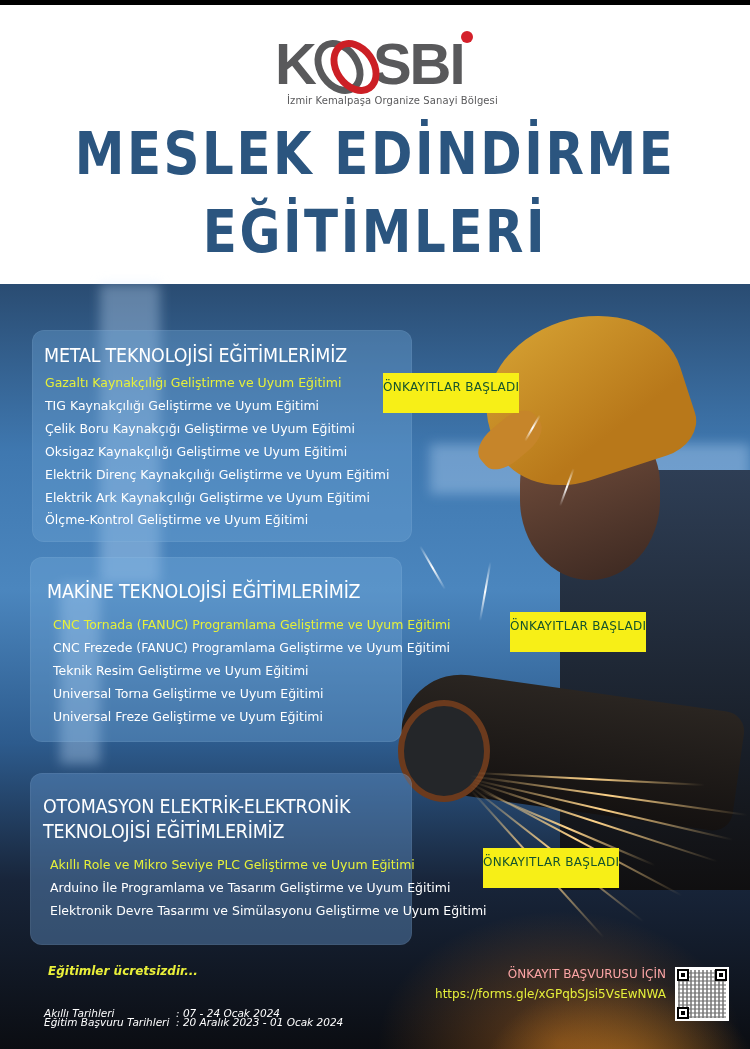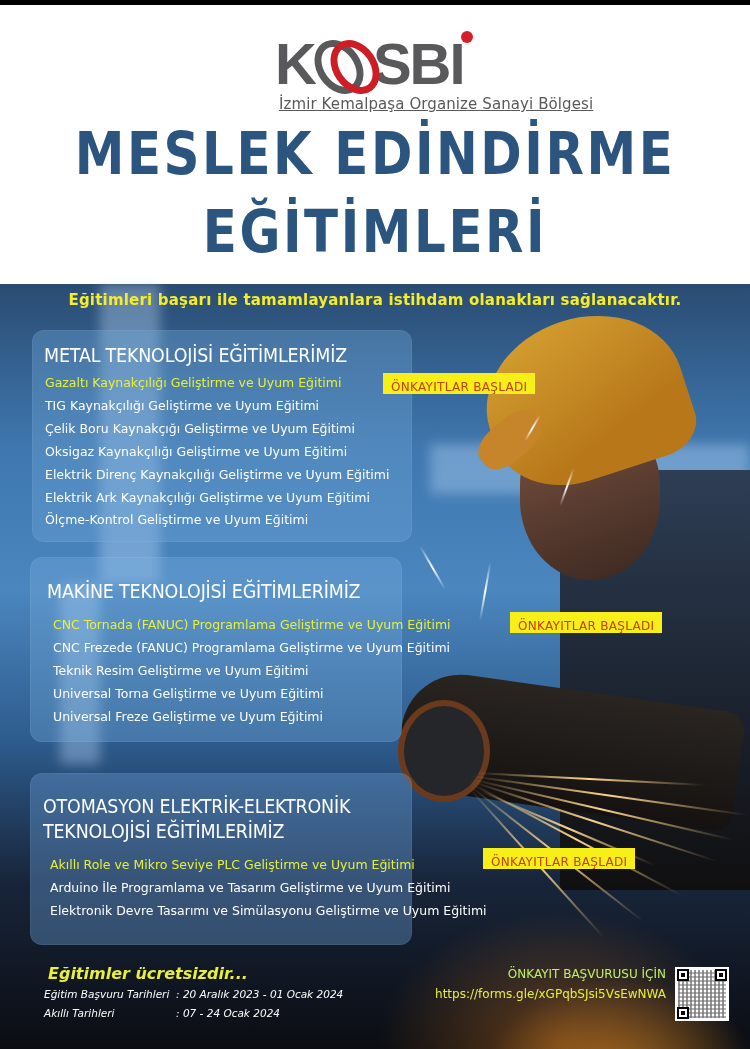--- a/index.html
+++ b/index.html
@@ -11,21 +11,21 @@
   
   .logo { position: absolute; left: 275px; top: 22px; width: 210px; height: 80px; }
   .logo-word { position: absolute; left: 0; top: 8px; font-family: "Liberation Sans", sans-serif; font-weight: 700; font-size: 58px; letter-spacing: -2px; color: #59595b; line-height: 58px; }
   .logo-k { display: inline-block; }
   .logo-oo { display: inline-block; position: relative; width: 58px; height: 52px; vertical-align: top; margin: 3px 0 0 0; }
   .logo-ring { position: absolute; width: 30px; height: 44px; border-radius: 50%; border: 7px solid #59595b; top: 0; }
   .logo-ring.red { border-color: #cc1f25; left: 18px; transform: rotate(-35deg); }
   .logo-ring.grey { left: 2px; transform: rotate(-35deg); }
   .logo-rest { display: inline-block; }
   .logo-dot { position: absolute; left: 186px; top: 4px; width: 12px; height: 12px; border-radius: 50%; background: #d4202a; }
-  .logo-sub { position: absolute; left: 4px; top: 68px; font-family: "DejaVu Sans", sans-serif; font-size: 15px; color: #59595b; white-space: nowrap; letter-spacing: 0.1px; text-decoration: underline; }
+  .logo-sub { position: absolute; left: 12px; top: 68px; font-family: "DejaVu Sans", sans-serif; font-size: 10px; color: #59595b; white-space: nowrap; letter-spacing: 0.1px; }
 
   .title { position: absolute; left: 0; width: 750px; text-align: center; color: #2b557f; font-family: "DejaVu Sans", sans-serif; font-weight: 700; font-size: 58px; letter-spacing: 3px; line-height: 64px; transform: scaleX(0.86); transform-origin: center; }
   .title.l1 { top: 117px; }
   .title.l2 { top: 195px; }
 
   
   .bg { position: absolute; left: 0; top: 284px; width: 750px; height: 765px;
         background:
           radial-gradient(ellipse 200px 150px at 620px 800px, rgba(255,160,40,0.55), rgba(255,120,20,0) 70%),
           radial-gradient(ellipse 260px 190px at 560px 760px, rgba(255,140,30,0.35), rgba(0,0,0,0) 70%),
@@ -44,26 +44,26 @@
   .tagline { position: absolute; left: 0; top: 291px; width: 750px; text-align: center; color: #f5ec2a; font-family: "DejaVu Sans", sans-serif; font-weight: 700; font-size: 15px; letter-spacing: 0.2px; }
 
   .panel { position: absolute; border-radius: 12px; background: rgba(110,165,215,0.38); box-shadow: inset 0 0 0 1px rgba(255,255,255,0.06); }
   .p1 { left: 32px; top: 330px; width: 380px; height: 212px; }
   .p2 { left: 30px; top: 557px; width: 372px; height: 185px; background: rgba(120,175,225,0.33); }
   .p3 { left: 30px; top: 773px; width: 382px; height: 172px; background: rgba(100,150,205,0.42); }
 
   .sec-title { position: absolute; color: #ffffff; font-family: "DejaVu Sans", sans-serif; font-size: 19px; line-height: 22px; white-space: nowrap; transform: scaleX(0.92); transform-origin: left center; letter-spacing: -0.2px; }
   .course { position: absolute; color: #ffffff; font-family: "DejaVu Sans", sans-serif; font-size: 13px; line-height: 16px; white-space: nowrap; transform: scaleX(0.96); transform-origin: left center; }
   .course.hl { color: #e6f03a; }
-  .badge { position: absolute; background: #f7ef17; color: #c2410c; font-family: "DejaVu Sans", sans-serif; font-size: 12px; line-height: 28px; height: 21px; padding: 0 8px; white-space: nowrap; letter-spacing: 0.3px; }
+  .badge { position: absolute; background: #f7ef17; color: #14532d; font-family: "DejaVu Sans", sans-serif; font-size: 12px; line-height: 28px; height: 40px; padding: 0 0; white-space: nowrap; letter-spacing: 0.3px; }
 
-  .free { position: absolute; left: 48px; top: 964px; color: #e9ef3a; font-style: italic; font-weight: 700; font-size: 16px; font-family: "DejaVu Sans", sans-serif; }
+  .free { position: absolute; left: 48px; top: 964px; color: #e9ef3a; font-style: italic; font-weight: 700; font-size: 12px; font-family: "DejaVu Sans", sans-serif; }
   .date-row { position: absolute; left: 44px; color: #ffffff; font-style: italic; font-size: 10.5px; font-family: "DejaVu Sans", sans-serif; white-space: nowrap; }
   .date-row .lbl { display: inline-block; width: 132px; }
-  .cta { position: absolute; right: 84px; text-align: right; font-size: 12px; font-family: "DejaVu Sans", sans-serif; white-space: nowrap; color: #bef264; }
+  .cta { position: absolute; right: 84px; text-align: right; font-size: 12px; font-family: "DejaVu Sans", sans-serif; white-space: nowrap; color: #fca5a5; }
   .cta.link { color: #e6f03a; font-weight: 400; }
   .qr { position: absolute; left: 675px; top: 967px; width: 54px; height: 54px; background: #fff; }
   .qr-finder { position: absolute; width: 12px; height: 12px; border: 2px solid #000; background: #fff; box-sizing: border-box; }
   .qr-finder::after { content: ""; position: absolute; left: 2px; top: 2px; width: 4px; height: 4px; background: #000; }
   .qr-mods { position: absolute; left: 3px; top: 3px; width: 48px; height: 48px;
     background-image:
       linear-gradient(90deg, rgba(0,0,0,0.75) 50%, transparent 50%),
       linear-gradient(0deg, rgba(0,0,0,0.55) 50%, transparent 50%);
     background-size: 4px 6px, 6px 4px; opacity: 0.55; }
 </style>
@@ -103,21 +103,20 @@
   <div class="spark" style="left:470px;top:785px;width:220px;transform:rotate(38deg);"></div>
   <div class="spark" style="left:470px;top:778px;width:270px;transform:rotate(13deg);"></div>
   <div class="spark" style="left:470px;top:788px;width:200px;transform:rotate(48deg);"></div>
   <div class="spark" style="left:480px;top:790px;width:190px;transform:rotate(23deg);"></div>
   <div class="spark" style="left:475px;top:772px;width:230px;transform:rotate(3deg);"></div>
   <div class="spark w" style="left:560px;top:505px;width:40px;transform:rotate(-70deg);"></div>
   <div class="spark w" style="left:420px;top:545px;width:50px;transform:rotate(60deg);"></div>
   <div class="spark w" style="left:480px;top:620px;width:60px;transform:rotate(-80deg);"></div>
   <div class="spark w" style="left:525px;top:440px;width:30px;transform:rotate(-60deg);"></div>
 
-  <div class="tagline">Eğitimleri başarı ile tamamlayanlara istihdam olanakları sağlanacaktır.</div>
 
   <div class="panel p1"></div>
   <div class="sec-title" style="left:44px;top:344px;">METAL TEKNOLOJİSİ EĞİTİMLERİMİZ</div>
   <div class="course hl" style="left:45px;top:375px;">Gazaltı Kaynakçılığı Geliştirme ve Uyum Eğitimi</div>
   <div class="badge" style="left:383px;top:373px;">ÖNKAYITLAR BAŞLADI</div>
   <div class="course" style="left:45px;top:398px;">TIG Kaynakçılığı Geliştirme ve Uyum Eğitimi</div>
   <div class="course" style="left:45px;top:421px;">Çelik Boru Kaynakçığı Geliştirme ve Uyum Eğitimi</div>
   <div class="course" style="left:45px;top:444px;">Oksigaz Kaynakçılığı Geliştirme ve Uyum Eğitimi</div>
   <div class="course" style="left:45px;top:467px;">Elektrik Direnç Kaynakçılığı Geliştirme ve Uyum Eğitimi</div>
   <div class="course" style="left:45px;top:490px;">Elektrik Ark Kaynakçılığı Geliştirme ve Uyum Eğitimi</div>
@@ -134,21 +133,21 @@
 
   <div class="panel p3"></div>
   <div class="sec-title" style="left:43px;top:795px;">OTOMASYON ELEKTRİK-ELEKTRONİK</div>
   <div class="sec-title" style="left:43px;top:820px;">TEKNOLOJİSİ EĞİTİMLERİMİZ</div>
   <div class="course hl" style="left:50px;top:857px;">Akıllı Role ve Mikro Seviye PLC Geliştirme ve Uyum Eğitimi</div>
   <div class="badge" style="left:483px;top:848px;">ÖNKAYITLAR BAŞLADI</div>
   <div class="course" style="left:50px;top:880px;">Arduino İle Programlama ve Tasarım Geliştirme ve Uyum Eğitimi</div>
   <div class="course" style="left:50px;top:903px;">Elektronik Devre Tasarımı ve Simülasyonu Geliştirme ve Uyum Eğitimi</div>
 
   <div class="free">Eğitimler ücretsizdir...</div>
-  <div class="date-row" style="top:988px;">
+  <div class="date-row" style="top:1016px;">
     <span class="lbl">Eğitim Başvuru Tarihleri</span><span>: 20 Aralık 2023 - 01 Ocak 2024</span>
   </div>
   <div class="date-row" style="top:1007px;">
     <span class="lbl">Akıllı Tarihleri</span><span>: 07 - 24 Ocak 2024</span>
   </div>
 
   <div class="cta" style="top:967px;">ÖNKAYIT BAŞVURUSU İÇİN</div>
   <div class="cta link" style="top:987px;">https://forms.gle/xGPqbSJsi5VsEwNWA</div>
 
   <div class="qr">

